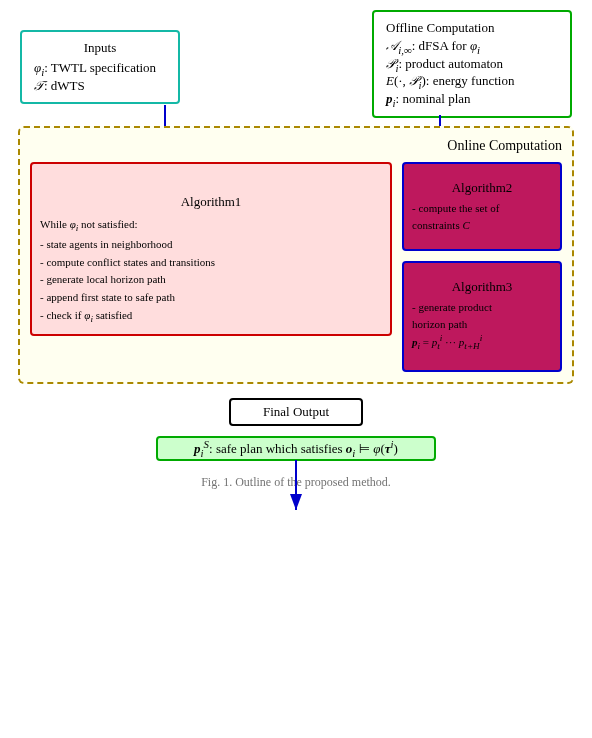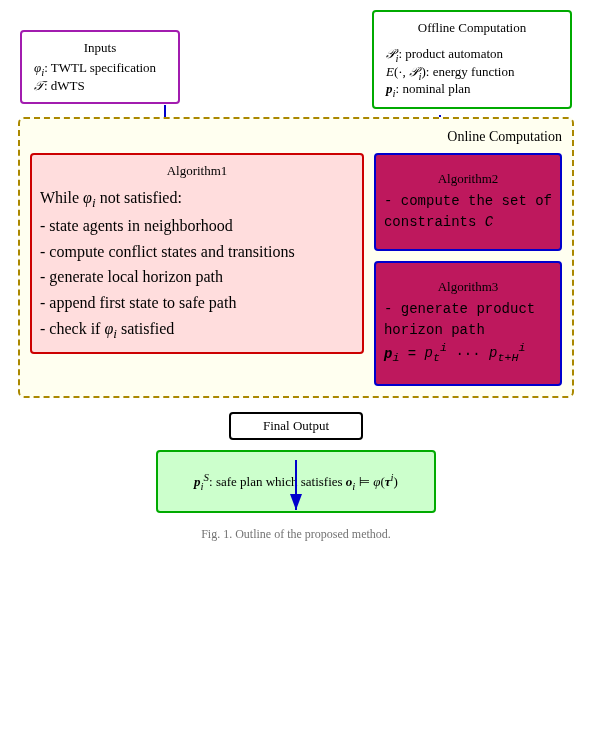--- a/index.html
+++ b/index.html
@@ -29,39 +29,38 @@
       padding: 0 10px;
     }
 
     .box-title {
       text-align: center;
       font-size: 13px;
       margin-bottom: 4px;
     }
 
     .inputs-box {
-      border: 2px solid #a21caf;
+      border: 2px solid #14b8a6;
       border-radius: 4px;
       padding: 8px 12px;
       background: white;
       margin-top: 20px;
       min-width: 160px;
     }
 
     .offline-box {
       border: 2px solid #00aa00;
       border-radius: 4px;
       padding: 8px 12px;
       background: white;
       min-width: 200px;
     }
 
     .offline-title-row {
-      text-align: center;
-      margin-bottom: 10px;
+      margin-bottom: 2px;
       font-size: 13px;
     }
 
     
     .online-section {
       border: 2.5px dashed #aa8800;
       border-radius: 6px;
       background: #fffff0;
       padding: 10px;
       margin: 0 8px;
@@ -87,24 +86,25 @@
       background: #ffdddd;
       padding: 8px;
       flex: 1;
       min-width: 210px;
     }
 
     .algo1-title {
       text-align: center;
       font-size: 13px;
       margin-bottom: 6px;
+      margin-top: 22px;
     }
 
     .algo1-content {
-      font-size: 16px;
+      font-size: 11px;
       line-height: 1.6;
     }
 
     
     .right-algos {
       display: flex;
       flex-direction: column;
       gap: 10px;
       min-width: 160px;
     }
@@ -116,23 +116,22 @@
       padding: 16px 8px;
     }
 
     .algo-title {
       text-align: center;
       font-size: 13px;
       margin-bottom: 4px;
     }
 
     .algo-content {
-      font-size: 14px;
+      font-size: 11px;
       line-height: 1.5;
-      font-family: Liberation Mono, monospace;
     }
 
     
     .final-section {
       display: flex;
       flex-direction: column;
       align-items: center;
       margin-top: 10px;
     }
 
@@ -142,21 +141,21 @@
       padding: 4px 32px;
       background: white;
       font-size: 13px;
       text-align: center;
     }
 
     .final-output-box {
       border: 2px solid #00aa00;
       border-radius: 4px;
       background: #ccffcc;
-      padding: 19px 20px;
+      padding: 0 20px;
       text-align: center;
       font-size: 13px;
       min-width: 280px;
     }
 
     
     .arrows-svg {
       position: absolute;
       top: 0;
       left: 0;
@@ -215,20 +214,23 @@
         <span class="math">φ<sub>i</sub></span>: TWTL specification
       </div>
       <div>
         <span class="math">𝒯</span>: dWTS
       </div>
     </div>
 
     <div class="offline-box">
       <div class="offline-title-row">Offline Computation</div>
       <div>
+        <span class="math">𝒜<sub>i,∞</sub></span>: dFSA for <span class="math">φ<sub>i</sub></span>
+      </div>
+      <div>
         <span class="math">𝒫<sub>i</sub></span>: product automaton
       </div>
       <div>
         <span class="math">E</span>(·, <span class="math">𝒫<sub>i</sub></span>): energy function
       </div>
       <div>
         <span class="bold math">p</span><sub><span class="math">i</span></sub>: nominal plan
       </div>
     </div>
   </div>

